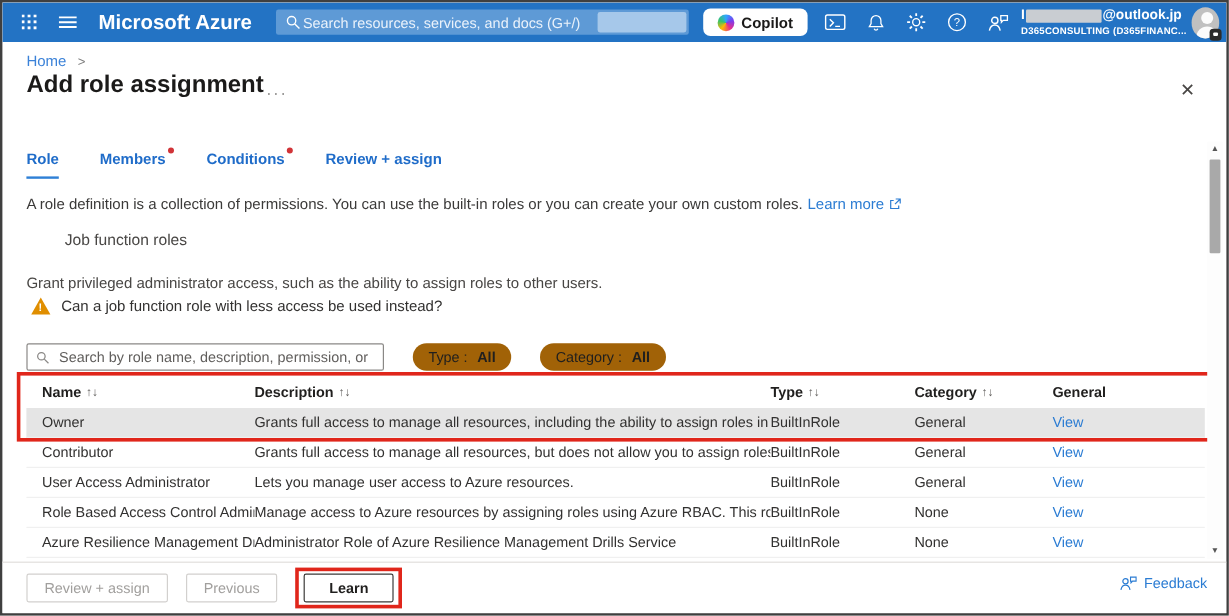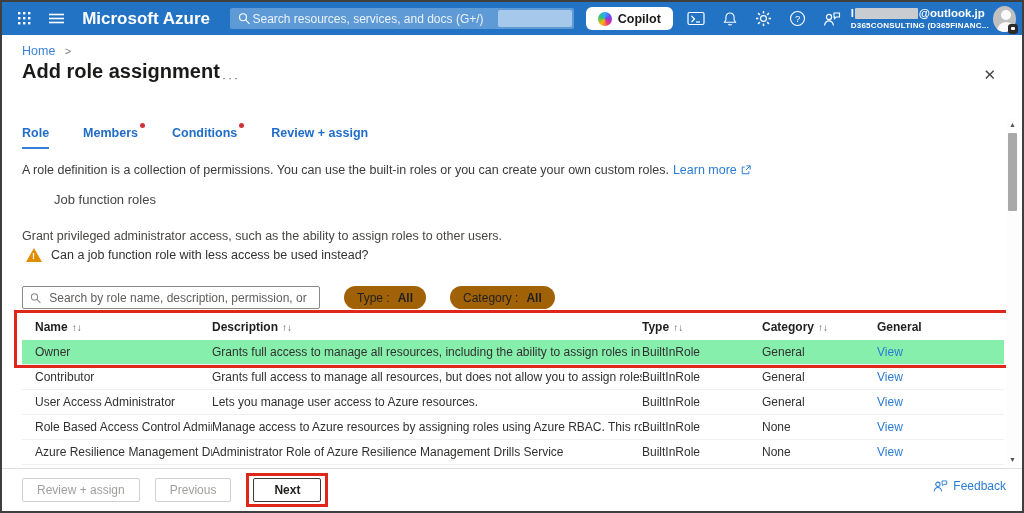--- a/index.html
+++ b/index.html
@@ -76,21 +76,21 @@
           padding:0 13px; font-size:12px; color:#201f1e; gap:8px; cursor:pointer; }
   .pill b { font-weight:bold; }
 
   
   .table { position:absolute; left:20px; top:312px; width:982px; font-size:12px; }
   .grid-row { display:grid; grid-template-columns:177px 430px 120px 115px 1fr; align-items:center; padding-left:13px; }
   .thead { height:26px; font-weight:bold; color:#201f1e; }
   .thead .hcell { display:flex; align-items:center; }
   .sort { font-size:10px; color:#605e5c; margin-left:4px; font-weight:normal; }
   .trow { height:25px; border-bottom:1px solid #f0f0f0; color:#323130; cursor:pointer; }
-  .trow.selected { background:#86efac; }
+  .trow.selected { background:#e5e5e5; }
   .cell { white-space:nowrap; overflow:hidden; text-overflow:clip; padding-right:10px; }
   .view { color:#2b7cd3; cursor:pointer; }
 
   
   .redbox-table { position:absolute; left:12px; top:308px; width:997px; height:58px;
                   border:3px solid #e0261b; pointer-events:none; z-index:6; }
   .next-wrap { border:3px solid #e0261b; padding:2px 4px; display:flex; }
 
   
   .footer { position:absolute; left:0; right:0; top:466px; height:43px; background:#fff;
@@ -338,21 +338,21 @@
 <div class="scrollbar">
   <span class="sb-up">▲</span>
   <span class="sb-thumb"></span>
   <span class="sb-down">▼</span>
 </div>
 
 <div class="footer">
   <button class="btn disabled">Review + assign</button>
   <button class="btn disabled">Previous</button>
   <span class="next-wrap">
-    <button class="btn next">Next</button>
+    <button class="btn next">Learn</button>
   </span>
 </div>
 <div class="feedback">
   <svg width="16" height="14" viewBox="0 0 19 16">
     <circle cx="7" cy="6" r="2.6" fill="none" stroke="#2b7cd3" stroke-width="1.2"></circle>
     <path d="M2.5 14.5c.6-3 2.2-4.6 4.5-4.6s3.9 1.6 4.5 4.6" fill="none" stroke="#2b7cd3" stroke-width="1.2"></path>
     <path d="M12 2h5.5v4H14l-1.5 1.6V6H12z" fill="none" stroke="#2b7cd3" stroke-width="1.1"></path>
   </svg>
   <span>Feedback</span>
 </div>

